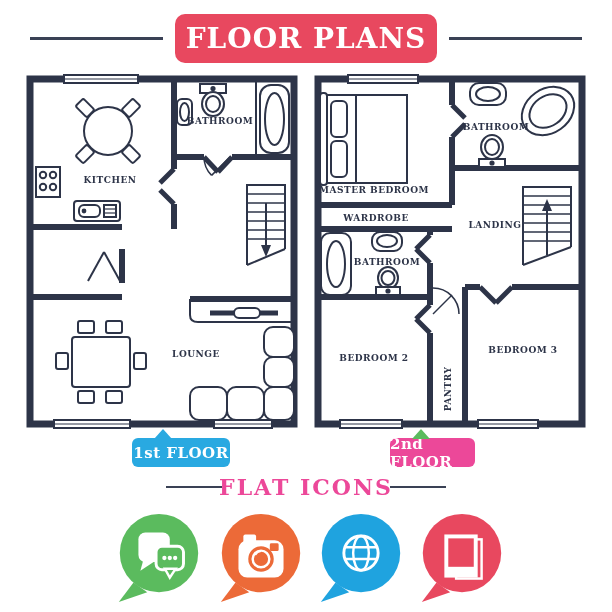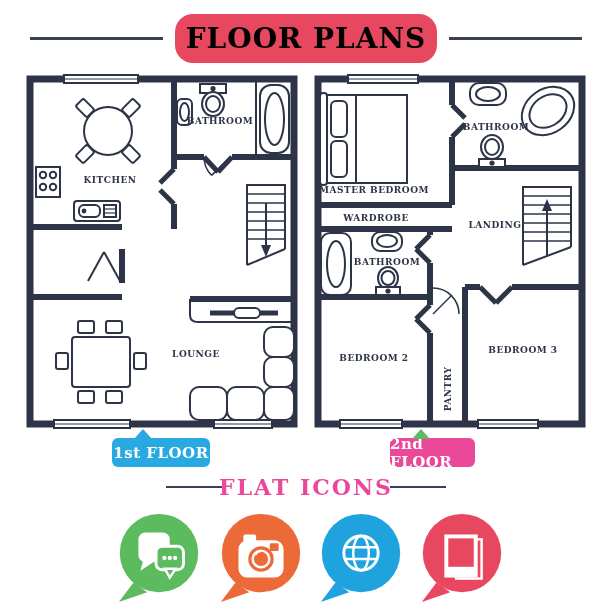--- a/index.html
+++ b/index.html
@@ -1,34 +1,34 @@
 <!DOCTYPE html>
 <html><head>
 <meta charset="utf-8">
 <style>
   html,body{margin:0;padding:0;background:#fff;}
   .canvas{position:relative;width:612px;height:612px;background:#fff;overflow:hidden;
           font-family:"DejaVu Serif",serif;}
   .title-badge{position:absolute;left:175px;top:14px;width:262px;height:49px;background:#E8485F;
-    border-radius:18px;color:#000000;display:flex;align-items:center;justify-content:center;
+    border-radius:10px;color:#ffffff;display:flex;align-items:center;justify-content:center;
     font-weight:bold;font-size:28px;letter-spacing:1px;}
   .hline{position:absolute;height:3px;background:#3A4155;}
   .hline.t-left{left:30px;top:37px;width:133px;}
   .hline.t-right{left:449px;top:37px;width:133px;}
   .hline.i-left{left:166px;top:486px;width:56px;height:2px;}
   .hline.i-right{left:390px;top:486px;width:56px;height:2px;}
   .plan{position:absolute;top:74px;width:276px;height:356px;}
   #plan1{left:24px;} #plan2{left:312px;}
   .rl{font-family:"DejaVu Serif",serif;font-weight:bold;font-size:9px;fill:#2D3448;
       letter-spacing:0.5px;text-anchor:middle;}
   .floor-badge{position:absolute;top:438px;height:29px;border-radius:6px;color:#fff;font-weight:bold;
     font-size:15px;display:flex;align-items:center;justify-content:center;letter-spacing:0.5px;}
   .floor-badge::before{content:"";position:absolute;top:-9px;left:22px;width:0;height:0;
     border-left:9px solid transparent;border-right:9px solid transparent;}
-  .badge-blue{left:112px;width:98px;background:#29A9E1;}
+  .badge-blue{left:132px;width:98px;background:#29A9E1;}
   .badge-blue::before{border-bottom:10px solid #29A9E1;}
   .badge-green{left:390px;width:85px;background:#ec4899;}
   .badge-green::before{border-bottom:10px solid #5BBB5E;}
   .icons-heading{position:absolute;top:474px;left:0;width:612px;text-align:center;
     font-weight:bold;font-size:22px;letter-spacing:2px;color:#ec4899;}
   .bubble{position:absolute;top:506px;width:98px;height:102px;}
   #bubble-chat{left:110px;} #bubble-camera{left:212px;}
   #bubble-globe{left:312px;} #bubble-frames{left:413px;}
 </style>
 </head>

